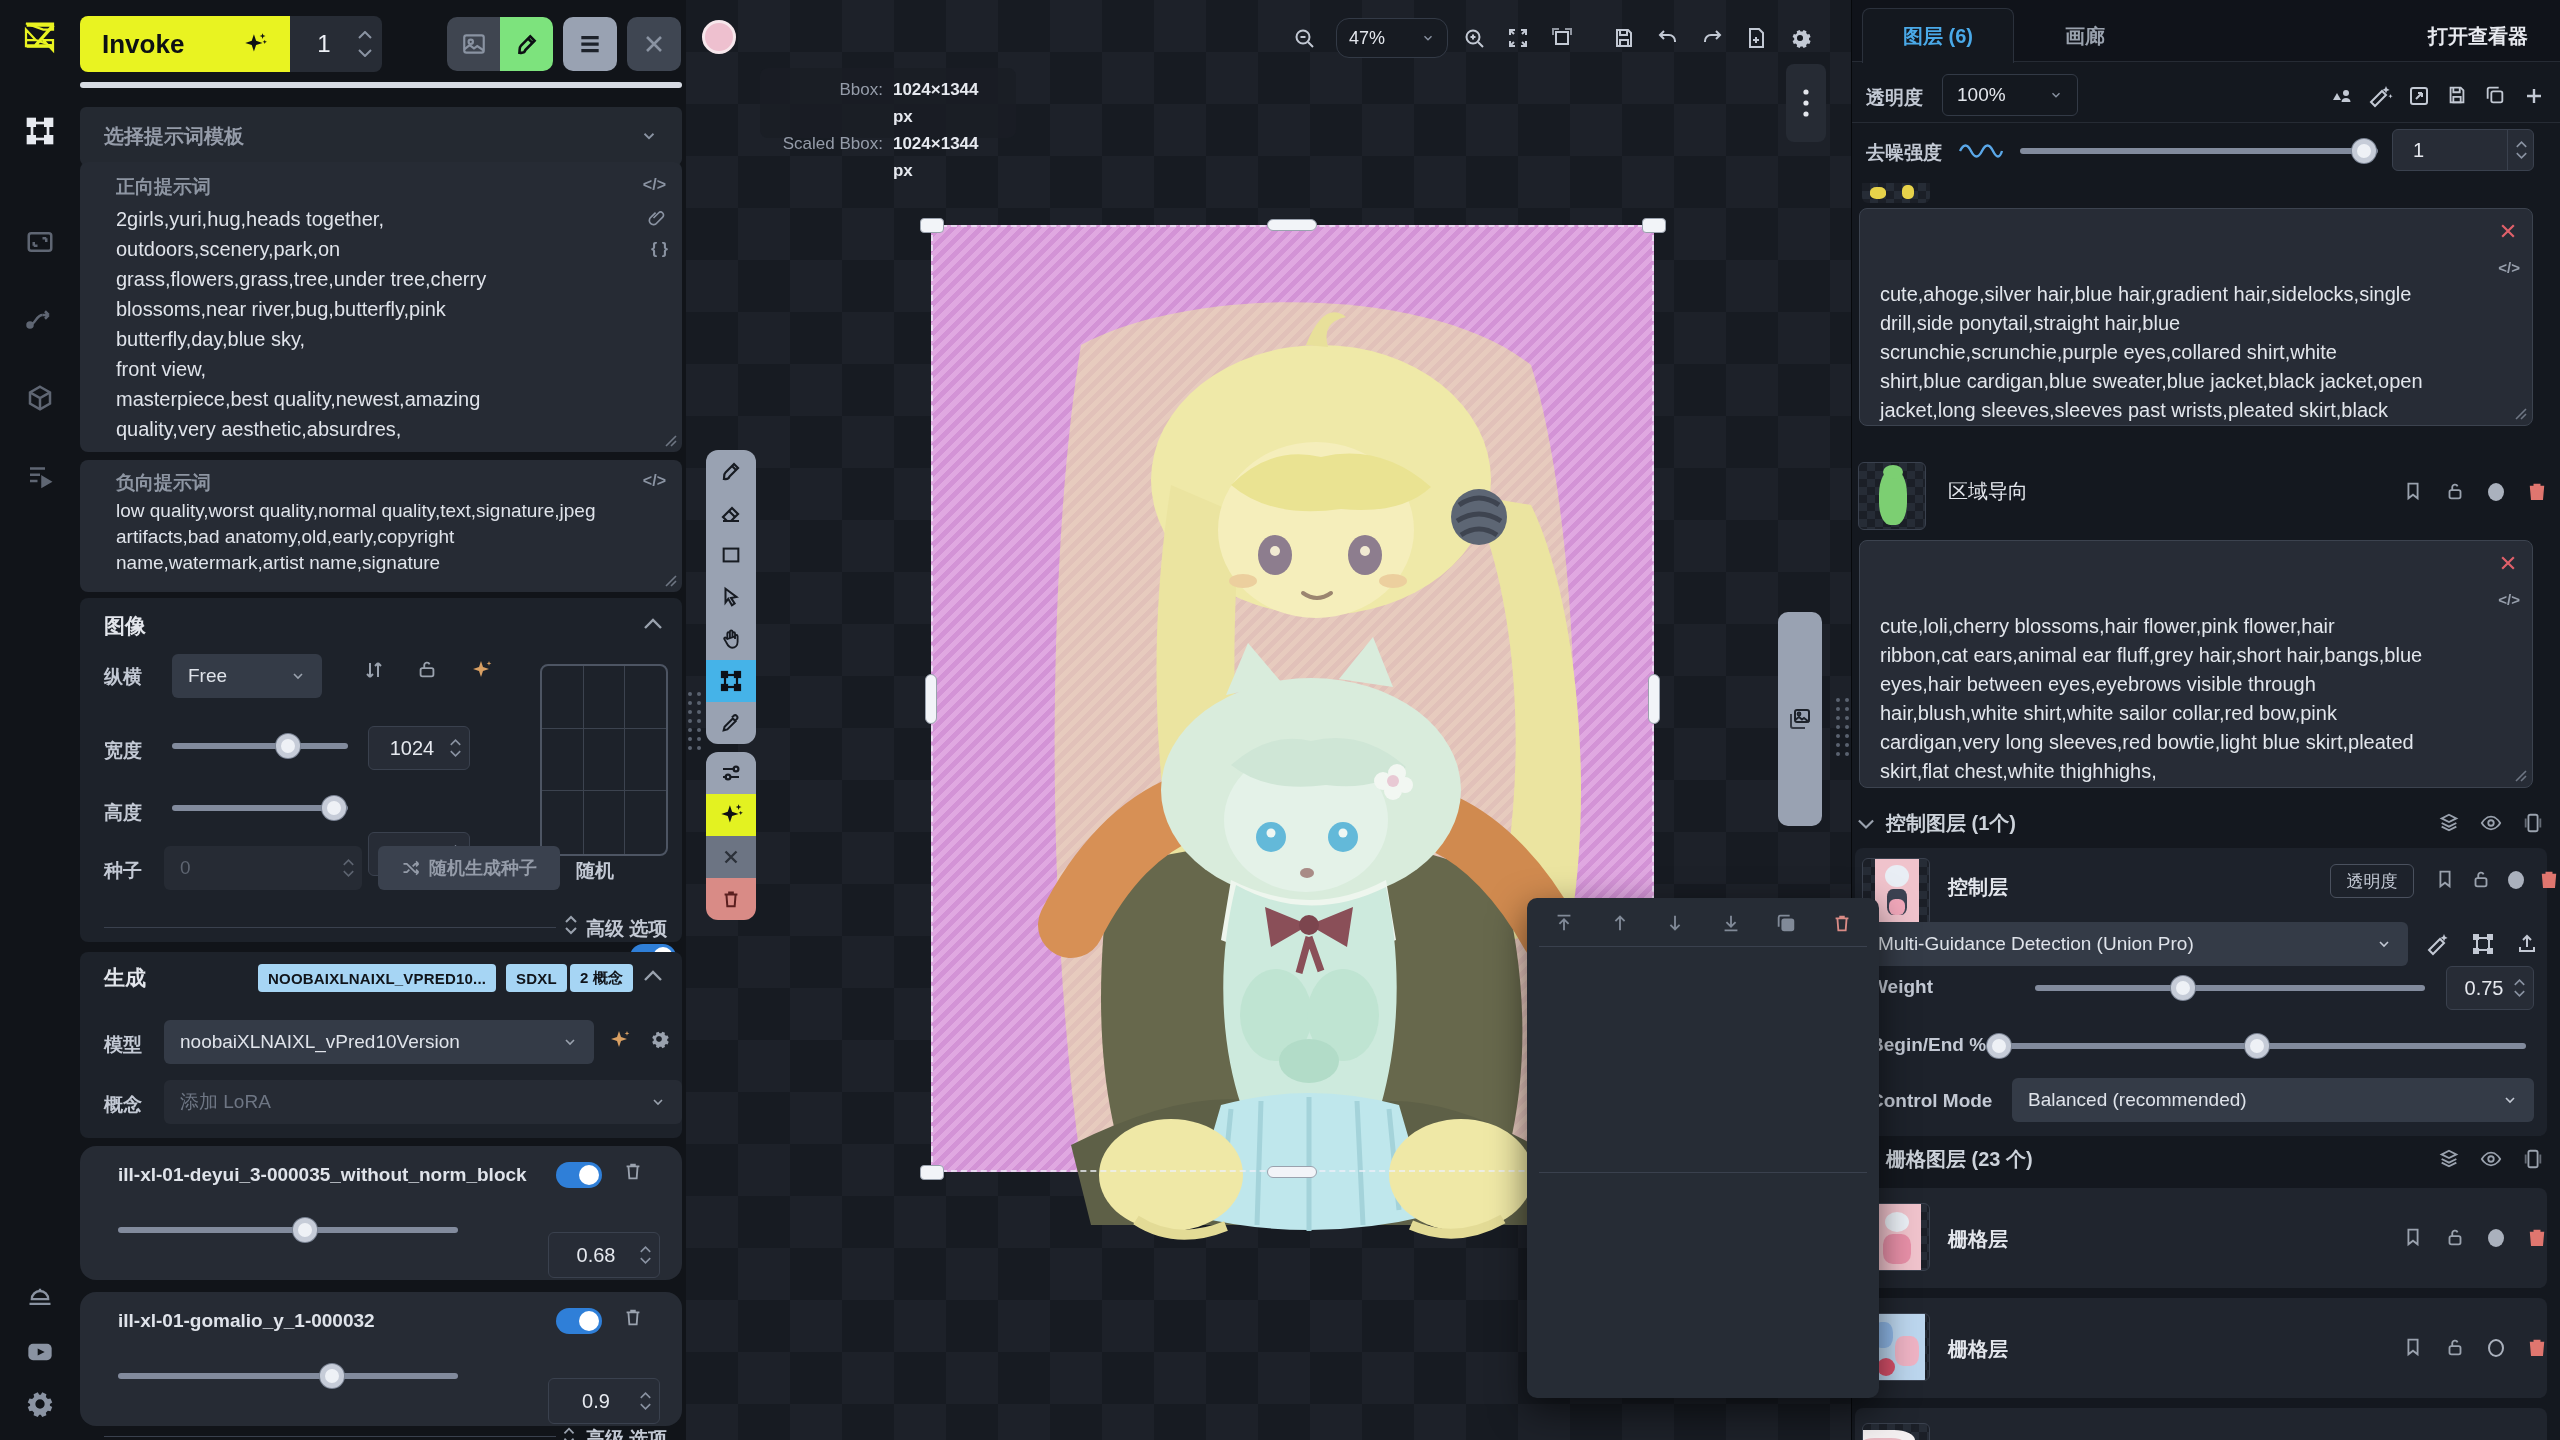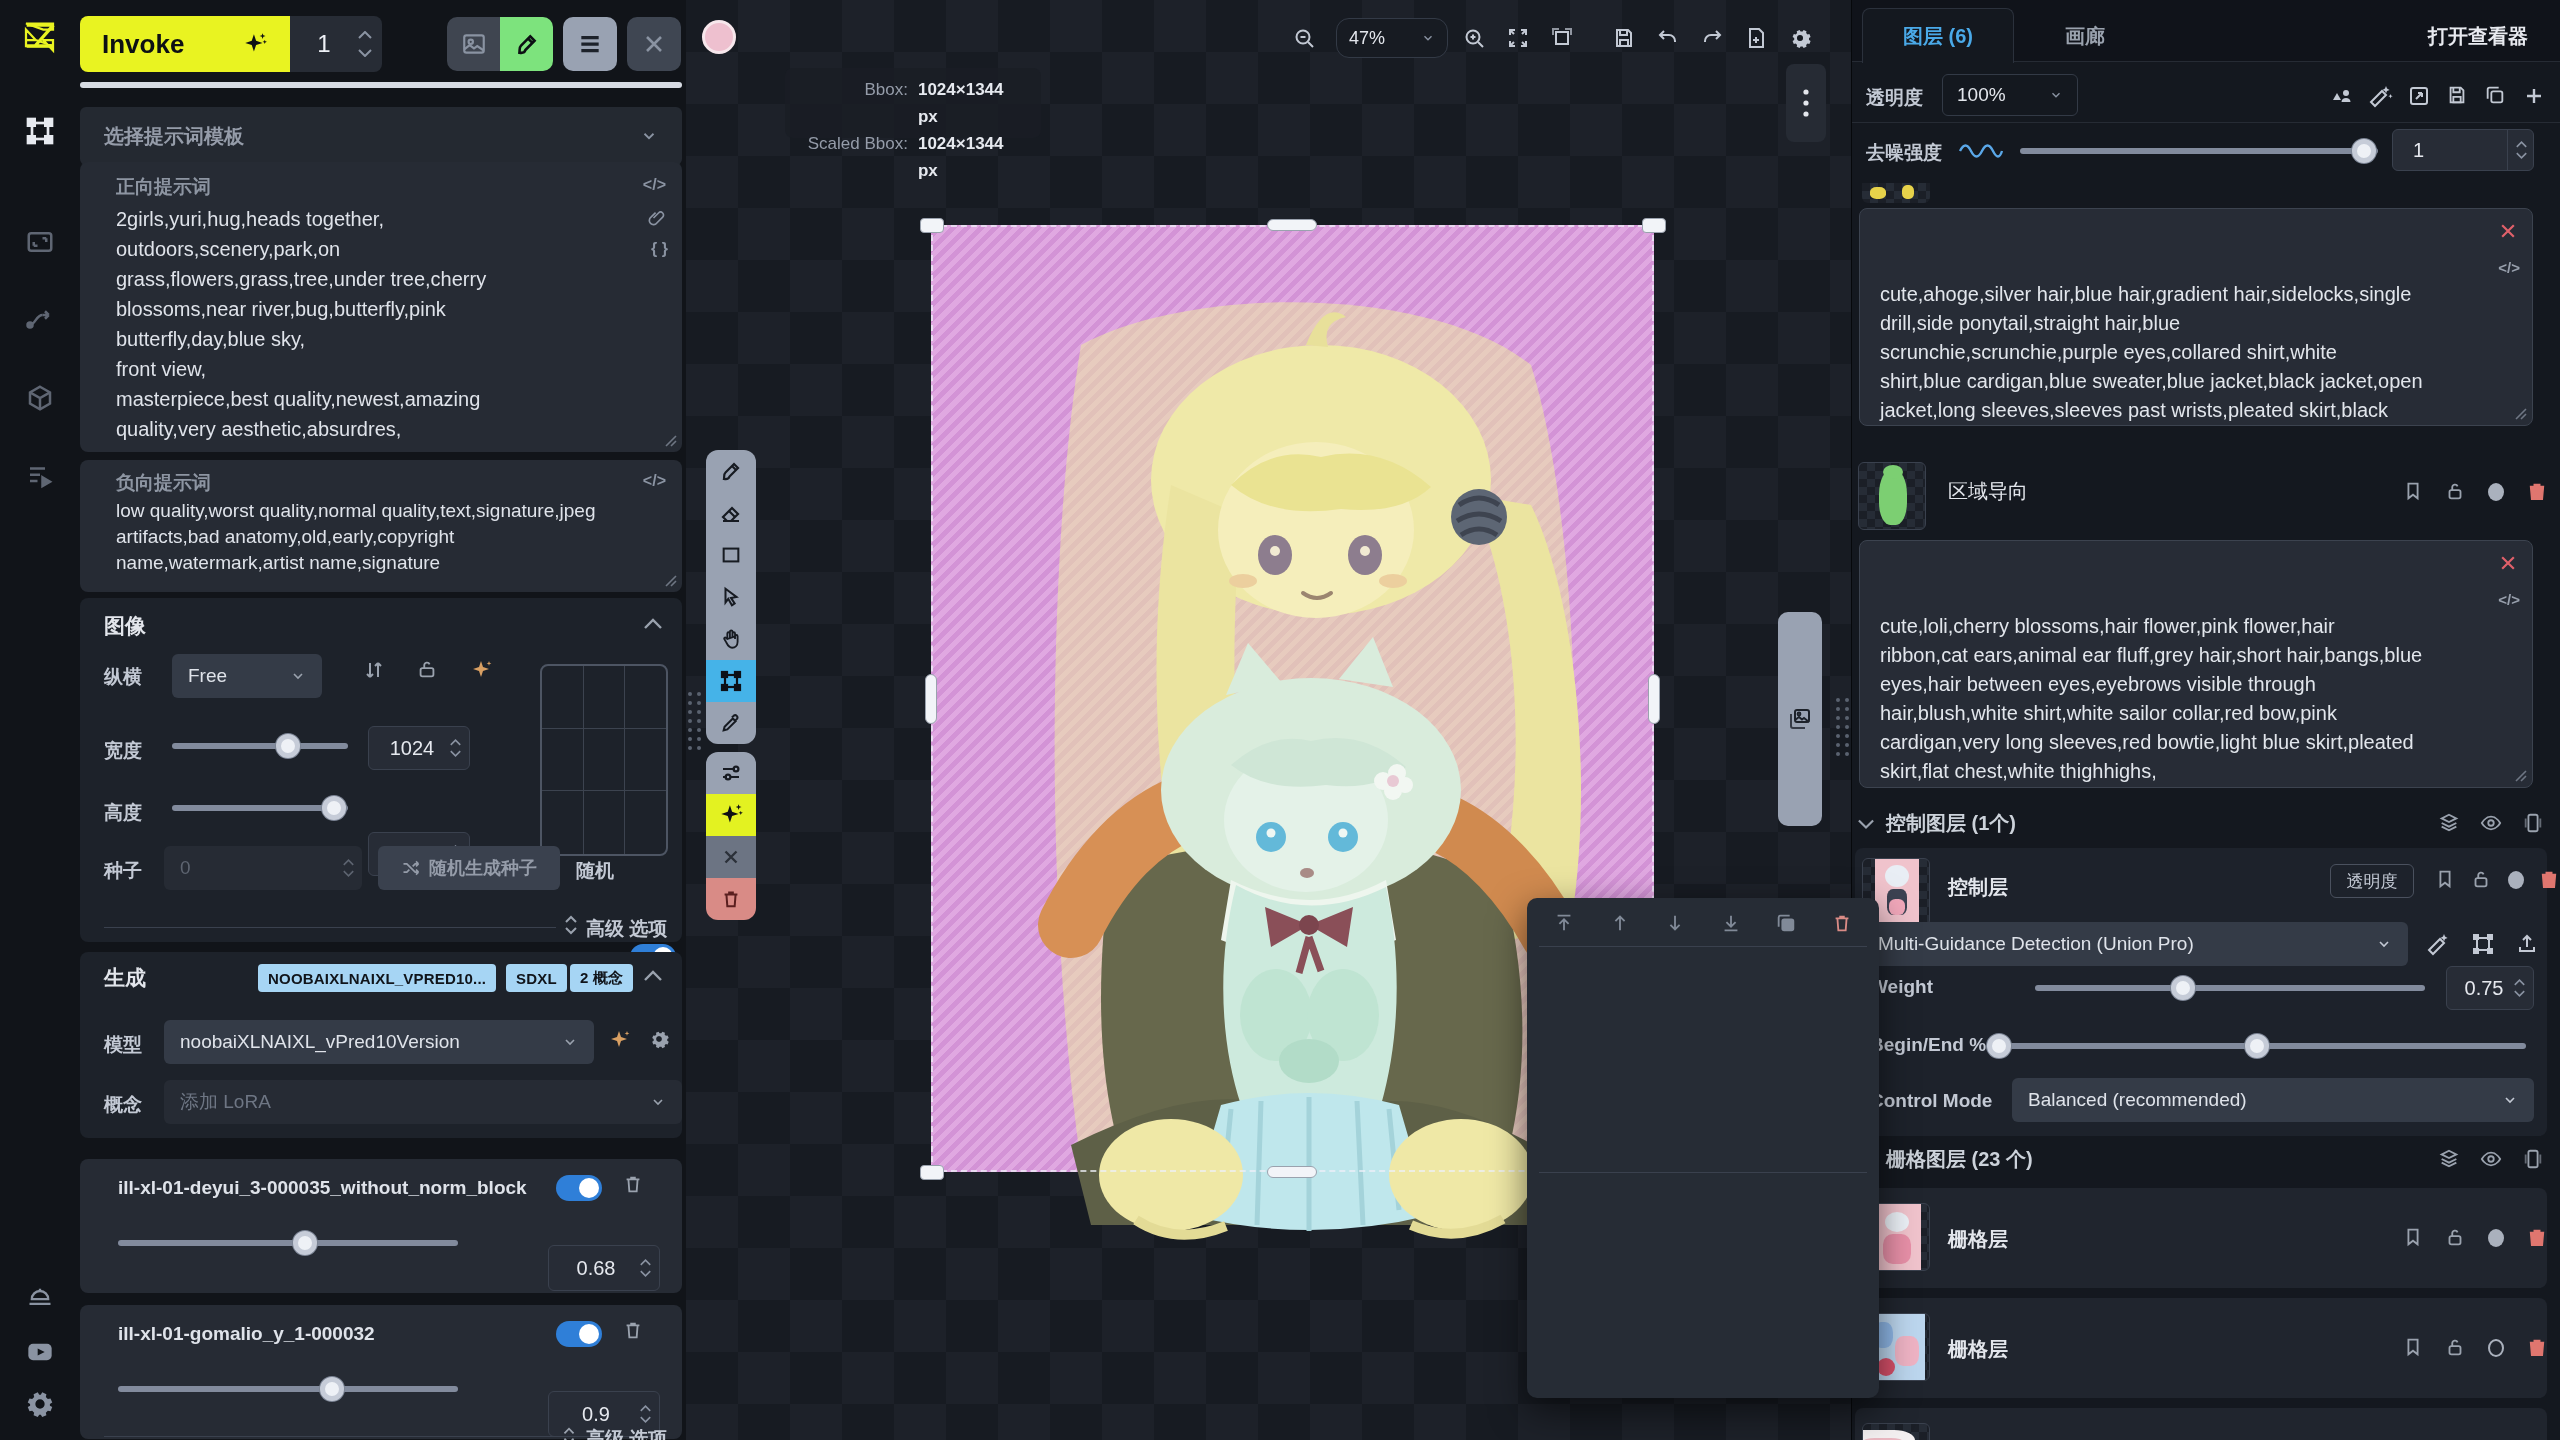--- a/index.html
+++ b/index.html
@@ -14,21 +14,21 @@
   .box { background:#343b47; border-radius:6px; color:#dfe3ea; display:flex; align-items:center; padding:0 16px; font-size:19px; }
   .inputbox { background:#262b34; border-radius:6px; color:#6e7684; display:flex; align-items:center; padding:0 16px; font-size:19px; }
   .numbox { background:#272c36; border:1px solid #3a414e; border-radius:6px; color:#e6e9ef; display:flex; align-items:center; justify-content:center; font-size:20px; position:relative; }
   .minichev { position:absolute; right:8px; top:0; height:100%; display:flex; flex-direction:column; justify-content:center; gap:4px; color:#8a93a2; }
   .track { position:absolute; height:6px; border-radius:3px; background:#828b9d; }
   .handle { position:absolute; width:24px; height:24px; border-radius:50%; background:#eef1f6; border:5px solid #c6ccd8; box-shadow:0 0 0 1px #7b8494; transform:translate(-50%,-50%); top:50%; }
   .toggle { position:relative; width:46px; height:26px; border-radius:13px; background:#2f7fd8; }
   .toggle i { position:absolute; right:3px; top:3px; width:20px; height:20px; border-radius:50%; background:#fff; }
   .ta { position:absolute; background:#272c36; border:1px solid #3c434f; border-radius:8px; color:#e2e6ec; font-size:20px; line-height:29px; white-space:pre; padding:13px 20px; overflow:hidden; }
   .grip { position:absolute; right:4px; bottom:4px; width:18px; height:18px; color:#6e7684; }
-  .card { position:absolute; background:#262b34; border-radius:8px;margin-top:13px; }
+  .card { position:absolute; background:#262b34; border-radius:16px; }
   .checker { background-image:
       linear-gradient(45deg,#262c36 25%,transparent 25%,transparent 75%,#262c36 75%),
       linear-gradient(45deg,#262c36 25%,transparent 25%,transparent 75%,#262c36 75%);
     background-size:16px 16px; background-position:0 0,8px 8px; background-color:#1b1f27; }
   .thumb { position:absolute; width:68px; height:68px; border-radius:6px; overflow:hidden; border:1px solid #3a414e; }
   .badge { background:#a6d5f4; color:#10141a; font-weight:bold; font-size:15px; border-radius:4px; display:flex; align-items:center; padding:0 10px; height:28px; letter-spacing:.2px; }
   .lyricon { position:absolute; color:#9aa2ae; }
   .stripes { background:repeating-linear-gradient(135deg,#e0a8e1 0 5px,#d393d6 5px 10px); }
   .tool { width:50px; height:42px; display:flex; align-items:center; justify-content:center; color:#171b22; }
   .dots { display:grid; grid-template-columns:repeat(2,4px); gap:5px; }
@@ -448,21 +448,21 @@
 
   <div class="abs" style="left:920px;top:218px;width:24px;height:15px;background:#f2f4f8;border:1px solid #9aa2ae;border-radius:4px"></div>
   <div class="abs" style="left:1267px;top:219px;width:50px;height:12px;background:#f2f4f8;border:1px solid #9aa2ae;border-radius:6px"></div>
   <div class="abs" style="left:1642px;top:218px;width:24px;height:15px;background:#f2f4f8;border:1px solid #9aa2ae;border-radius:4px"></div>
   <div class="abs" style="left:925px;top:674px;width:12px;height:50px;background:#f2f4f8;border:1px solid #9aa2ae;border-radius:6px"></div>
   <div class="abs" style="left:1648px;top:674px;width:12px;height:50px;background:#f2f4f8;border:1px solid #9aa2ae;border-radius:6px"></div>
   <div class="abs" style="left:920px;top:1165px;width:24px;height:15px;background:#f2f4f8;border:1px solid #9aa2ae;border-radius:4px"></div>
   <div class="abs" style="left:1267px;top:1166px;width:50px;height:12px;background:#f2f4f8;border:1px solid #9aa2ae;border-radius:6px"></div>
 
   <div class="abs" style="left:702px;top:20px;width:34px;height:34px;border-radius:50%;background:#eec0cf;border:3px solid #f7e7ec"></div>
-  <div class="abs" style="left:785px;top:68px;width:256px;height:70px;background:rgba(26,29,36,.82);border-radius:8px;padding:8px 14px;font-size:17px">
+  <div class="abs" style="left:760px;top:68px;width:256px;height:70px;background:rgba(26,29,36,.82);border-radius:8px;padding:8px 14px;font-size:17px">
     <div style="display:flex;gap:10px;line-height:27px">
         <span class="muted" style="width:110px;text-align:right">Bbox:</span>
         <b style="color:#e6e9ef">1024×1344 px</b>
       </div>
     <div style="display:flex;gap:10px;line-height:27px">
         <span class="muted" style="width:110px;text-align:right">Scaled Bbox:</span>
         <b style="color:#e6e9ef">1024×1344 px</b>
       </div>
   </div>
 

